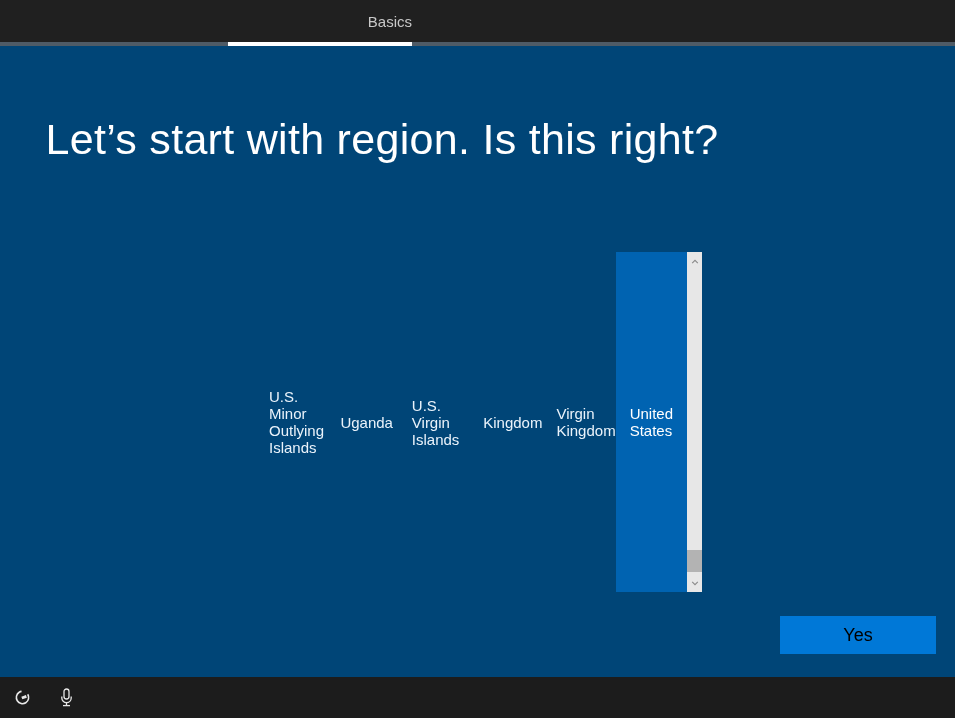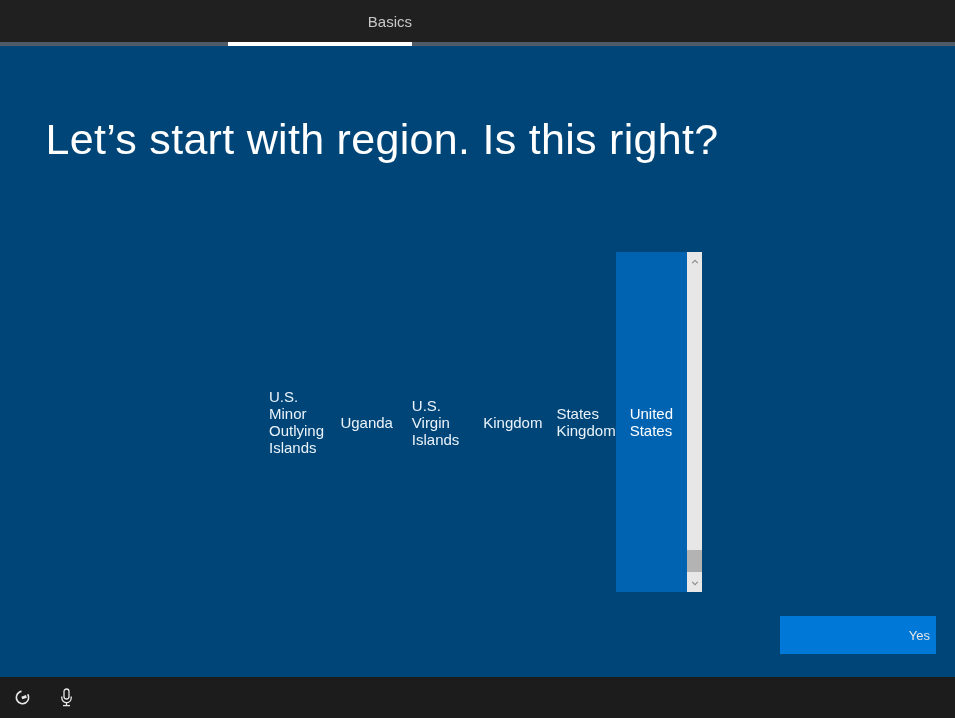--- a/index.html
+++ b/index.html
@@ -61,23 +61,23 @@
     display:flex;align-items:center;justify-content:center;
   }
   .scroll-btn.up{top:2px;}
   .scroll-btn.down{bottom:2px;}
   .scroll-thumb{position:absolute;left:0;top:298px;width:15px;height:22px;background:var(--thumb);}
   .chev{width:8px;height:8px;display:block;}
 
   
   .yes-btn{
     position:absolute;left:780px;top:616px;width:156px;height:38px;
-    background:var(--accent);color:#e5e5e5;border:none;
-    font-size:13px;font-family:inherit;
-    display:flex;align-items:center;justify-content:flex-end;cursor:default;
+    background:var(--accent);color:#000000;border:none;
+    font-size:18px;font-family:inherit;
+    display:flex;align-items:center;justify-content:center;cursor:default;
   }
 
   
   .footer{position:absolute;left:0;top:677px;width:955px;height:41px;background:var(--footer-bar);}
   .icon-btn{
     position:absolute;top:0;width:42px;height:41px;
     display:flex;align-items:center;justify-content:center;cursor:default;
   }
   .icon-btn.eoa{left:1px;}
   .icon-btn.mic{left:45px;}
@@ -106,21 +106,21 @@
         <div class="row">
           <span>Uganda</span>
         </div>
         <div class="row">
           <span>U.S. Virgin Islands</span>
         </div>
         <div class="row">
           <span>Kingdom</span>
         </div>
         <div class="row">
-          <span>States Kingdom</span>
+          <span>Virgin Kingdom</span>
         </div>
         <div class="row selected">
           <span>United States</span>
         </div>
       </div>
     <div class="scrollbar">
       <div class="scroll-btn up">
         <svg class="chev" viewBox="0 0 10 10">
           <polyline points="1.5,6.5 5,3 8.5,6.5" fill="none" stroke="#8a8a8a" stroke-width="1.4"></polyline>
         </svg>

